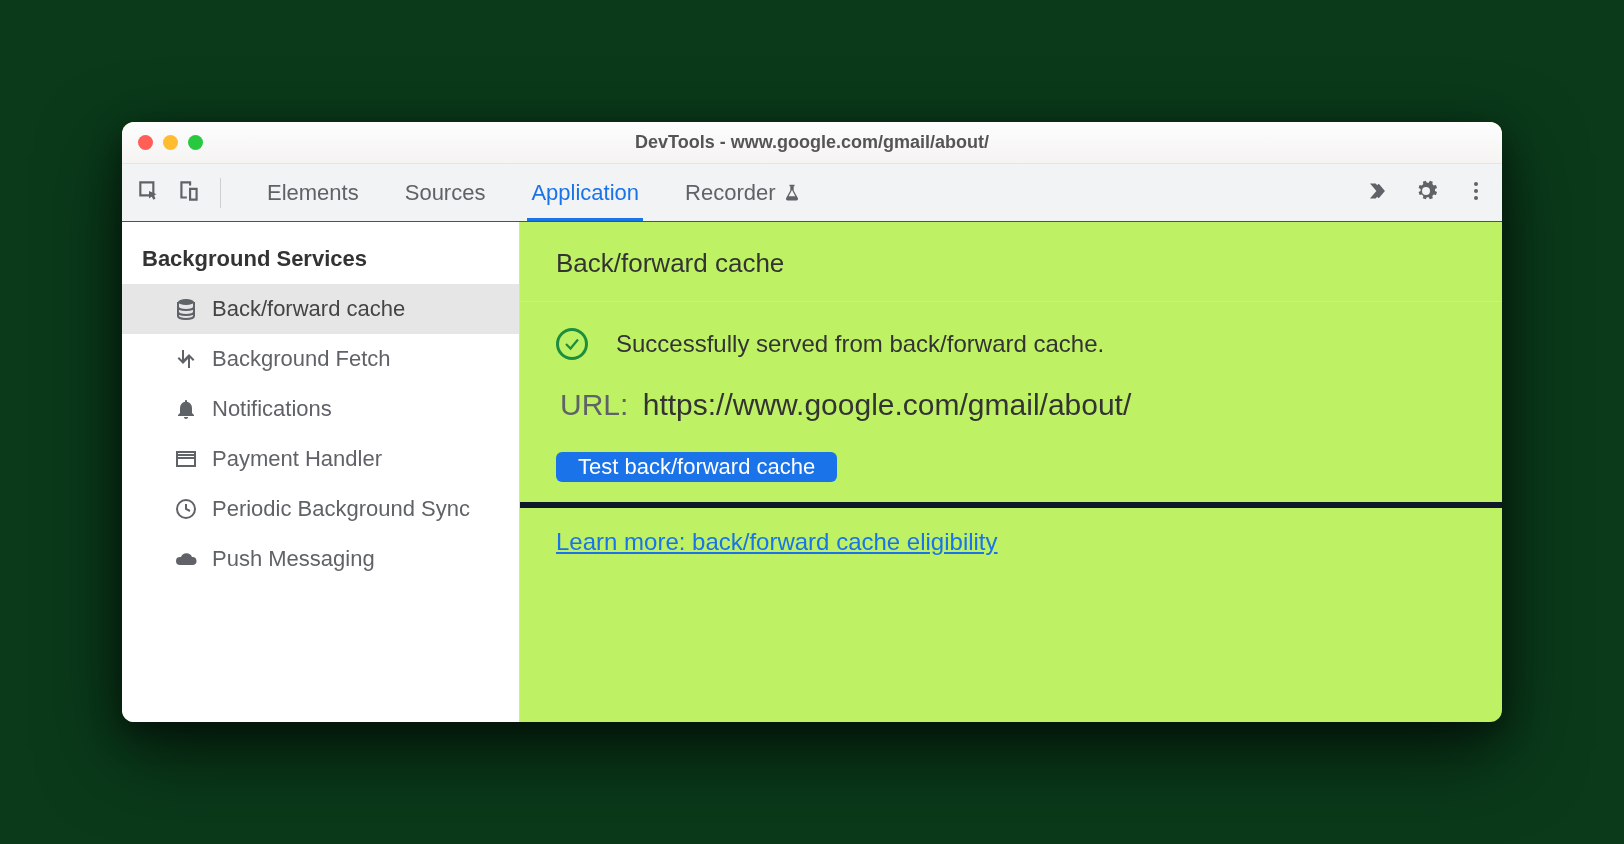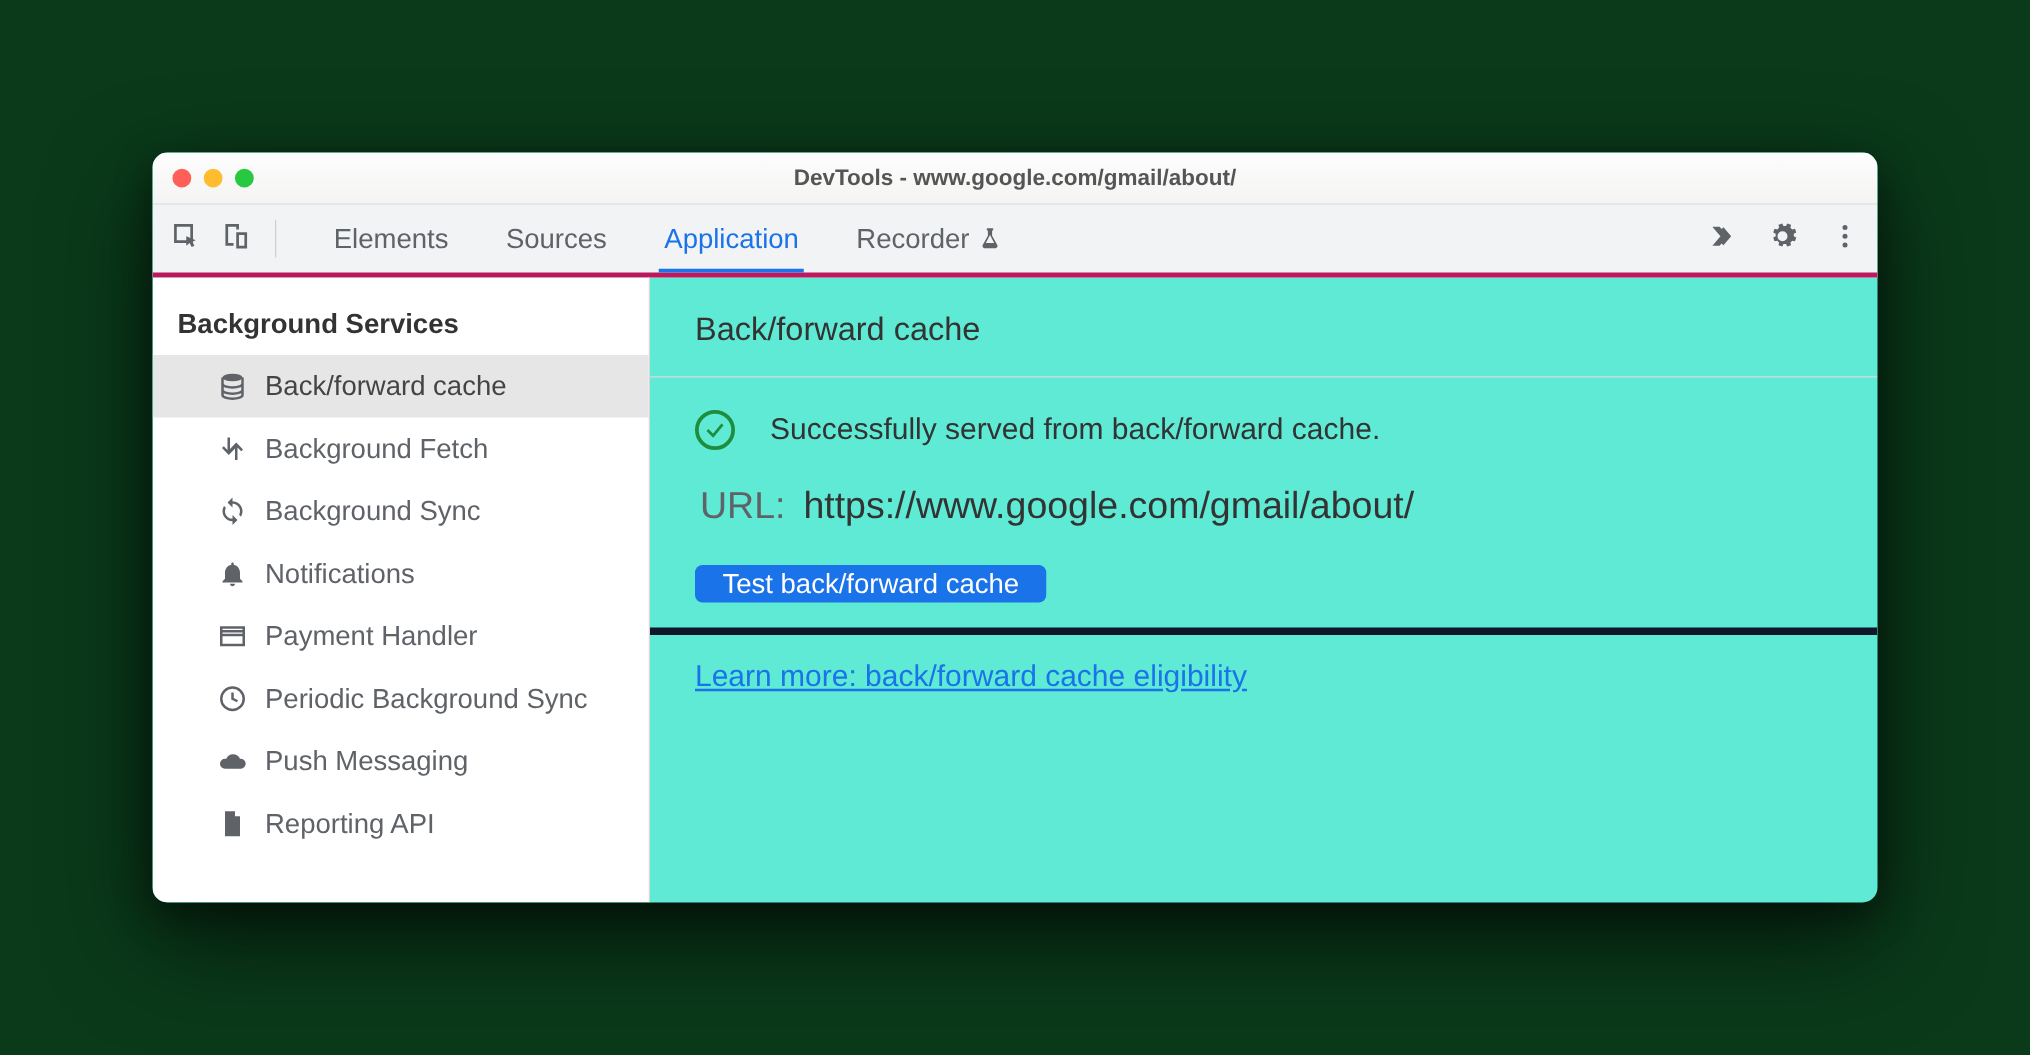--- a/index.html
+++ b/index.html
@@ -8,21 +8,21 @@
       background: #0a3a1a;
       display: flex;
       align-items: center;
       justify-content: center;
       width: 1624px;
       height: 844px;
     }
     .window {
       width: 1380px;
       height: 600px;
-      background: #5eead4;
+      background: #bef264;
       border-radius: 12px;
       overflow: hidden;
       box-shadow: 0 30px 80px rgba(0,0,0,0.6), 0 10px 30px rgba(0,0,0,0.4);
       display: flex;
       flex-direction: column;
     }
     .titlebar {
       height: 42px;
       background: linear-gradient(#fdfdfd, #f5f4f3);
       display: flex;
@@ -36,21 +36,21 @@
     .tl.red { background: #ff5f57; }
     .tl.yellow { background: #febc2e; }
     .tl.green { background: #28c840; }
     .title {
       position: absolute; left: 0; right: 0; text-align: center;
       font-size: 18px; font-weight: 600; color: #555; pointer-events: none;
     }
     .toolbar {
       height: 58px;
       background: #f1f3f4;
-      border-bottom: 4px solid #be185d;
+      border-bottom: 1px solid #be185d;
       display: flex;
       align-items: center;
       padding: 0 14px;
       gap: 8px;
     }
     .tool-icons { display: flex; align-items: center; gap: 14px; }
     .tool-icons svg { width: 26px; height: 26px; fill: #5f6368; }
     .divider { width: 1px; height: 30px; background: #cfcfcf; margin: 0 10px; }
     .tabs { display: flex; align-items: stretch; height: 100%; gap: 26px; margin-left: 18px; }
     .tab {
@@ -181,26 +181,20 @@
         <span>Back/forward cache</span>
       </div>
       <div class="side-item">
         <svg viewBox="0 0 24 24">
             <path d="M8 3v10l-3-3-1.4 1.4L9 17l5.4-5.6L13 10l-3 3V3H8zm8 18V11l3 3 1.4-1.4L15 7l-5.4 5.6L11 14l3-3v10h2z"></path>
           </svg>
         <span>Background Fetch</span>
       </div>
       <div class="side-item">
         <svg viewBox="0 0 24 24">
-            <path d="M12 4V1L8 5l4 4V6c3.3 0 6 2.7 6 6 0 1-.3 2-.7 2.8l1.5 1.5C19.5 15 20 13.6 20 12c0-4.4-3.6-8-8-8zm0 14c-3.3 0-6-2.7-6-6 0-1 .3-2 .7-2.8L5.2 7.7C4.5 9 4 10.4 4 12c0 4.4 3.6 8 8 8v3l4-4-4-4v3z"></path>
-          </svg>
-        <span>Background Sync</span>
-      </div>
-      <div class="side-item">
-        <svg viewBox="0 0 24 24">
             <path d="M12 22c1.1 0 2-.9 2-2h-4c0 1.1.9 2 2 2zm6-6V11c0-3.1-2-5.6-5-6.3V4c0-.6-.4-1-1-1s-1 .4-1 1v.7C8 5.4 6 7.9 6 11v5l-2 2v1h16v-1l-2-2z"></path>
           </svg>
         <span>Notifications</span>
       </div>
       <div class="side-item">
         <svg viewBox="0 0 24 24">
             <path d="M3 5h18v14H3V5zm0 3h18v3H3V8z" fill="none" stroke="#5f6368" stroke-width="2"></path>
           </svg>
         <span>Payment Handler</span>
       </div>
@@ -209,26 +203,20 @@
             <circle cx="12" cy="12" r="9" fill="none" stroke="#5f6368" stroke-width="2"></circle>
             <path d="M12 7v5l4 2" fill="none" stroke="#5f6368" stroke-width="2"></path>
           </svg>
         <span>Periodic Background Sync</span>
       </div>
       <div class="side-item">
         <svg viewBox="0 0 24 24">
             <path d="M19 18H6a4 4 0 010-8c.3 0 .6 0 .9.1A6 6 0 0118 10a4 4 0 011 8z"></path>
           </svg>
         <span>Push Messaging</span>
-      </div>
-      <div class="side-item">
-        <svg viewBox="0 0 24 24">
-            <path d="M6 2h8l4 4v16H6V2zm8 0v4h4"></path>
-          </svg>
-        <span>Reporting API</span>
       </div>
     </div>
 
     <div class="main">
       <div class="main-header">Back/forward cache</div>
       <div class="main-content">
         <div class="status-row">
           <div class="check-circle">
             <svg viewBox="0 0 24 24">
                 <polyline points="4,12 10,18 20,6"></polyline>

